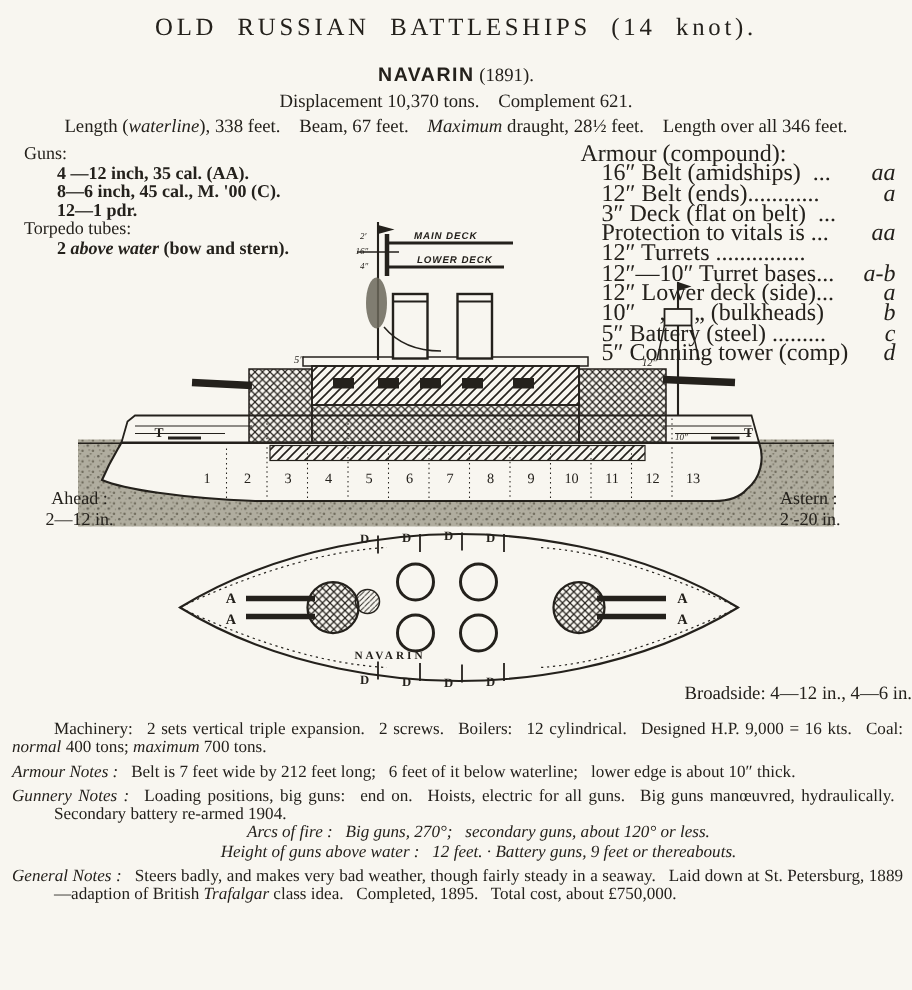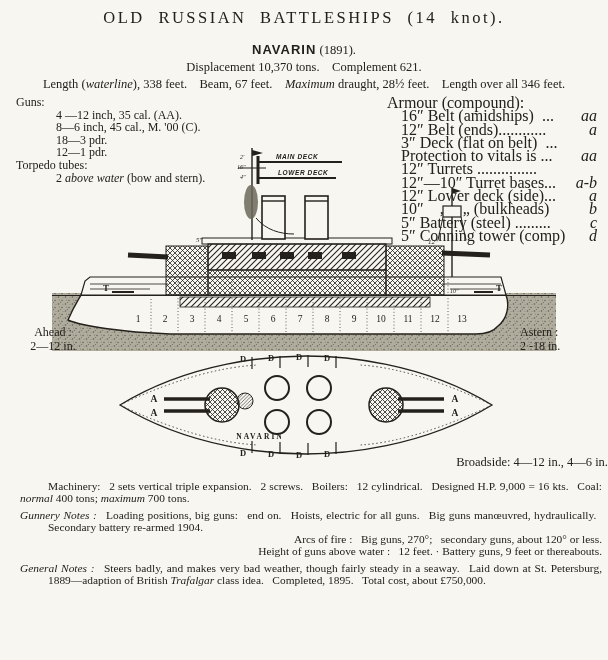--- a/index.html
+++ b/index.html
@@ -13,40 +13,40 @@
   .abs{position:absolute;}
   .center{text-align:center;left:0;right:0;}
   #title{top:8px;font-size:16.5px;letter-spacing:2.5px;word-spacing:7px;}
   #shipline{top:42px;font-size:12.5px;}
   #shipline .name{font-family:"Liberation Sans",sans-serif;font-weight:bold;font-size:13px;letter-spacing:1px;}
   #displine{top:60px;font-size:12.5px;text-align:center;}
   #dimsline{top:77px;font-size:12.5px;}
   
   #guns{top:96px;left:16px;font-size:12px;line-height:12.6px;width:240px;}
   #guns .h{margin-left:0;}
-  #guns .item{margin-left:40px;}
+  #guns .item{margin-left:22px;font-weight:bold;}
   
   #armour{top:96px;left:395px;width:202px;font-size:16px;line-height:13.3px;}
   #armour .row{display:flex;}
   #armour .row .lbl{white-space:nowrap;}
   #armour .row .code{margin-left:auto;font-style:italic;}
   #armour .h{margin-left:-8px;}
   #armour .item{margin-left:6px;}
   
   #profile-svg{left:50px;top:148px;}
   #plan-svg{left:110px;top:352px;}
   #ahead{top:326px;left:10px;width:86px;text-align:center;font-size:12px;line-height:13.5px;}
   #astern{top:326px;right:2px;width:86px;text-align:left;font-size:12px;line-height:13.5px;}
   #broadside{top:455px;font-size:12.5px;text-align:right;}
   
-  #notes{top:480px;left:20px;right:6px;font-size:11.4px;line-height:12.3px;text-align:justify;}
+  #notes{top:480px;left:8px;right:6px;font-size:11.4px;line-height:12.3px;text-align:justify;}
   #notes p{margin:0 0 4px 0;}
   #notes p.first{ text-indent:28px;}
   #notes p.hang{margin-left:28px;text-indent:-28px;}
-  #notes p.sub{margin-left:28px;margin-bottom:0;text-align:right;}
+  #notes p.sub{margin-left:28px;margin-bottom:0;text-align:center;font-style:italic;}
   #notes p.nogap{margin-bottom:0;}
   svg text{font-family:"Liberation Serif",serif;fill:#24211c;}
   svg .lbl-hand{font-family:"Liberation Sans",sans-serif;font-weight:bold;font-style:italic;}
 </style>
 </head>
 <body>
 
 <div class="abs center" id="title">OLD RUSSIAN BATTLESHIPS (14 knot).</div>
 
 <div class="abs center" id="shipline">
@@ -54,21 +54,20 @@
 </div>
 
 <div class="abs center" id="displine">Displacement 10,370 tons.  Complement 621.</div>
 
 <div class="abs center" id="dimsline"><span>Length (</span><span class="it">waterline</span><span>), 338 feet.  Beam, 67 feet.  </span><span class="it">Maximum</span><span> draught, 28½ feet.  Length over all 346 feet.</span></div>
 
 <div class="abs" id="guns">
   <div class="h">Guns:</div>
   <div class="item">4 —12 inch, 35 cal. (AA).</div>
   <div class="item">8—6 inch, 45 cal., M. '00 (C).</div>
-  <div class="item">18—3 pdr.</div>
   <div class="item">12—1 pdr.</div>
   <div class="h">Torpedo tubes:</div>
   <div class="item"><span>2 </span><span class="it">above water</span><span> (bow and stern).</span></div>
 </div>
 
 <div class="abs" id="armour">
   <div class="h">Armour (compound):</div>
   <div class="row item">
       <span class="lbl">16″ Belt (amidships) ...</span>
       <span class="code">aa</span>
@@ -230,21 +229,21 @@
     <text x="412" y="174">13</text>
   </g>
 </svg>
 
 <div class="abs" id="ahead">
   <div>Ahead :</div>
     <div>2—12 in.</div>
 </div>
 <div class="abs" id="astern">
   <div>Astern :</div>
-    <div>2 -18 in.</div>
+    <div>2 -20 in.</div>
 </div>
 
 <svg class="abs" id="plan-svg" width="392" height="106" viewBox="0 0 392 106">
 
   <path d="M10,53 C80,10 160,4 196,4 C232,4 312,10 382,53 C312,96 232,102 196,102 C160,102 80,96 10,53 Z" fill="#f8f6f0" stroke="#24211c" stroke-width="1.4"></path>
 
   <g stroke="#24211c" stroke-width="0.8" stroke-dasharray="1.5,2.5" fill="none">
     <path d="M14,51 Q90,16 148,13"></path>
     <path d="M14,55 Q90,90 148,93"></path>
     <path d="M378,51 Q302,16 250,13"></path>
@@ -301,17 +300,18 @@
     <text x="161" y="105" font-size="8.5" font-weight="bold" text-anchor="middle">D</text>
     <text x="189" y="106" font-size="8.5" font-weight="bold" text-anchor="middle">D</text>
     <text x="217" y="105" font-size="8.5" font-weight="bold" text-anchor="middle">D</text>
   </g>
 </svg>
 
 <div class="abs center" id="broadside">Broadside: 4—12 in., 4—6 in.</div>
 
 <div class="abs" id="notes">
   <p class="first"><span>Machinery:  2 sets vertical triple expansion.  2 screws.  Boilers:  12 cylindrical.  Designed H.P. 9,000 = 16 kts.  Coal: </span><span class="it">normal</span><span> 400 tons; </span><span class="it">maximum</span><span> 700 tons.</span></p>
+  <p class="hang"><span class="it">Armour Notes :</span><span>  Belt is 7 feet wide by 212 feet long;  6 feet of it below waterline;  lower edge is about 10″ thick.</span></p>
   <p class="hang nogap"><span class="it">Gunnery Notes :</span><span>  Loading positions, big guns:  end on.  Hoists, electric for all guns.  Big guns manœuvred, hydraulically.  Secondary battery re-armed 1904.</span></p>
   <p class="sub"><span>Arcs of fire :  Big guns, 270°;  secondary guns, about 120° or less.</span></p>
   <p class="sub" style="margin-bottom:4px;"><span>Height of guns above water :  12 feet. · Battery guns, 9 feet or thereabouts.</span></p>
   <p class="hang"><span class="it">General Notes :</span><span>  Steers badly, and makes very bad weather, though fairly steady in a seaway.  Laid down at St. Petersburg, 1889—adaption of British </span><span class="it">Trafalgar</span><span> class idea.  Completed, 1895.  Total cost, about £750,000.</span></p>
 </div>
 
 </body></html>

